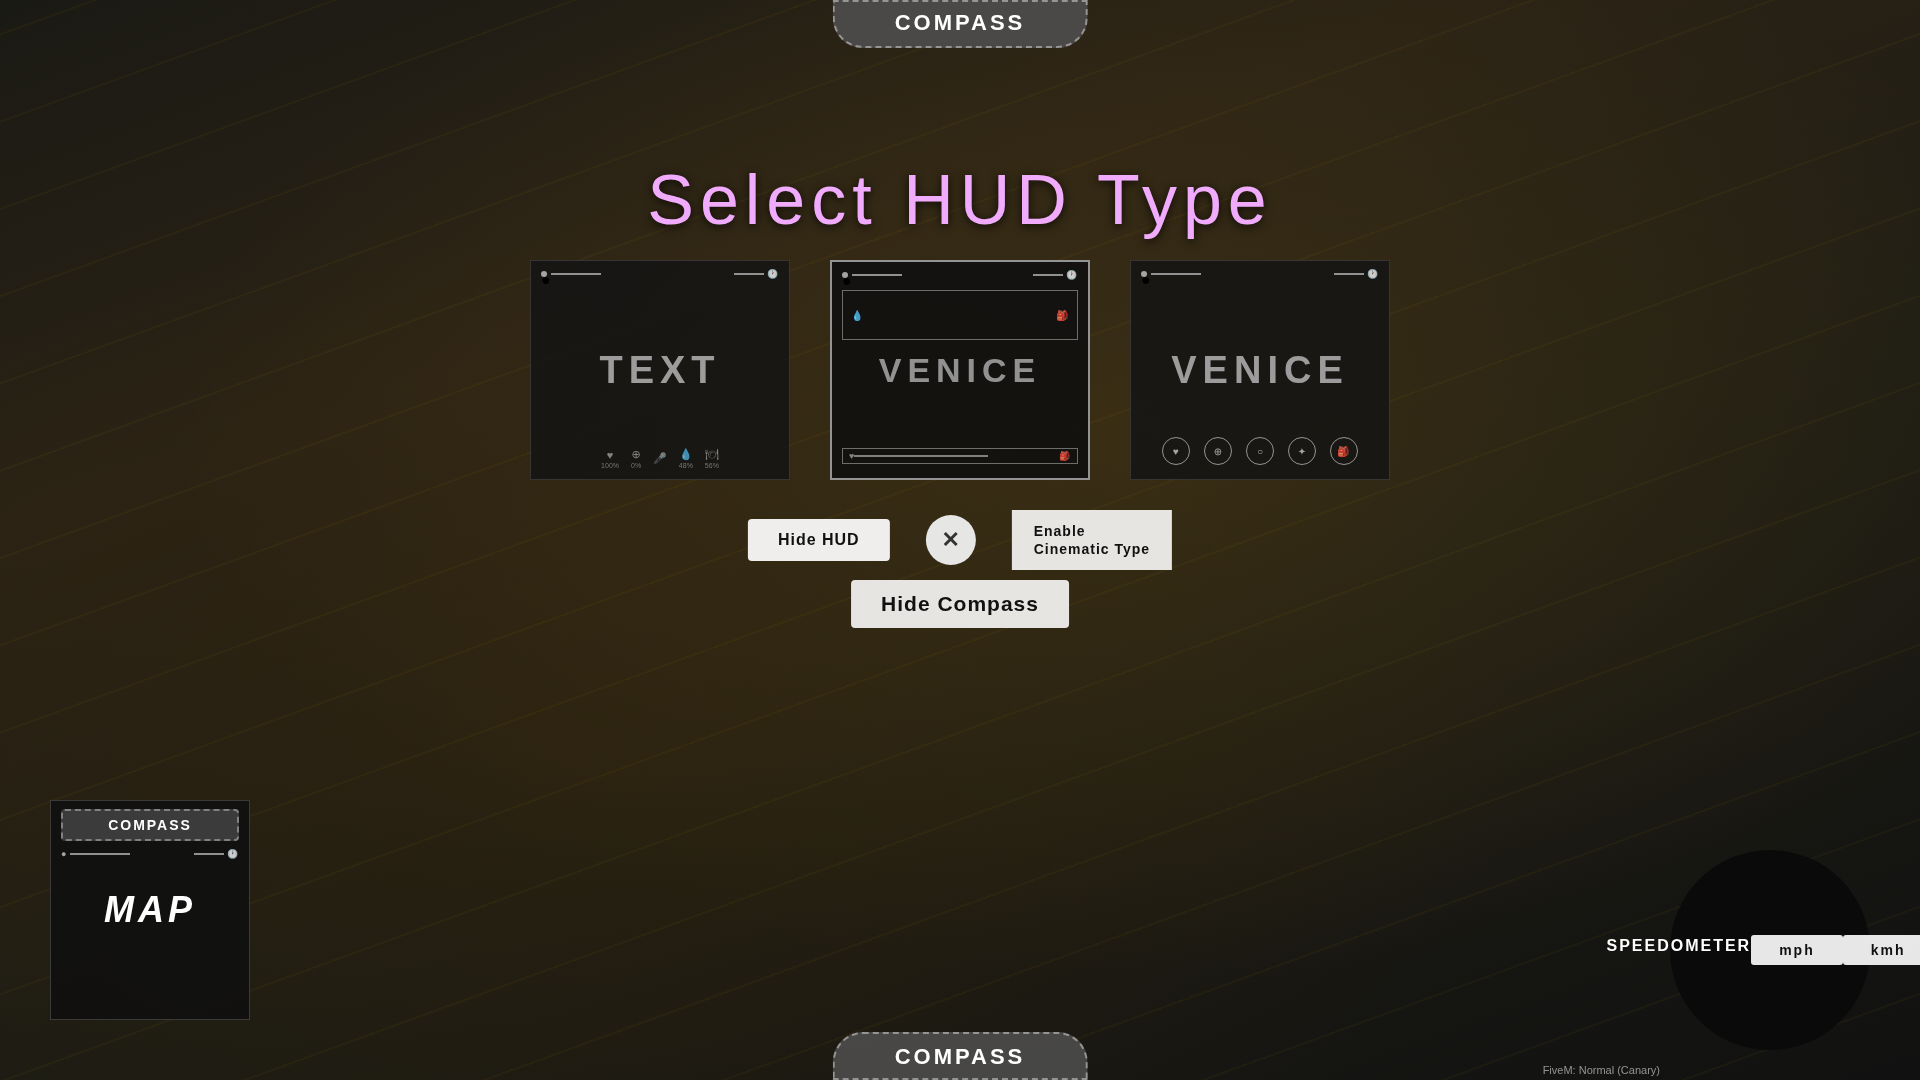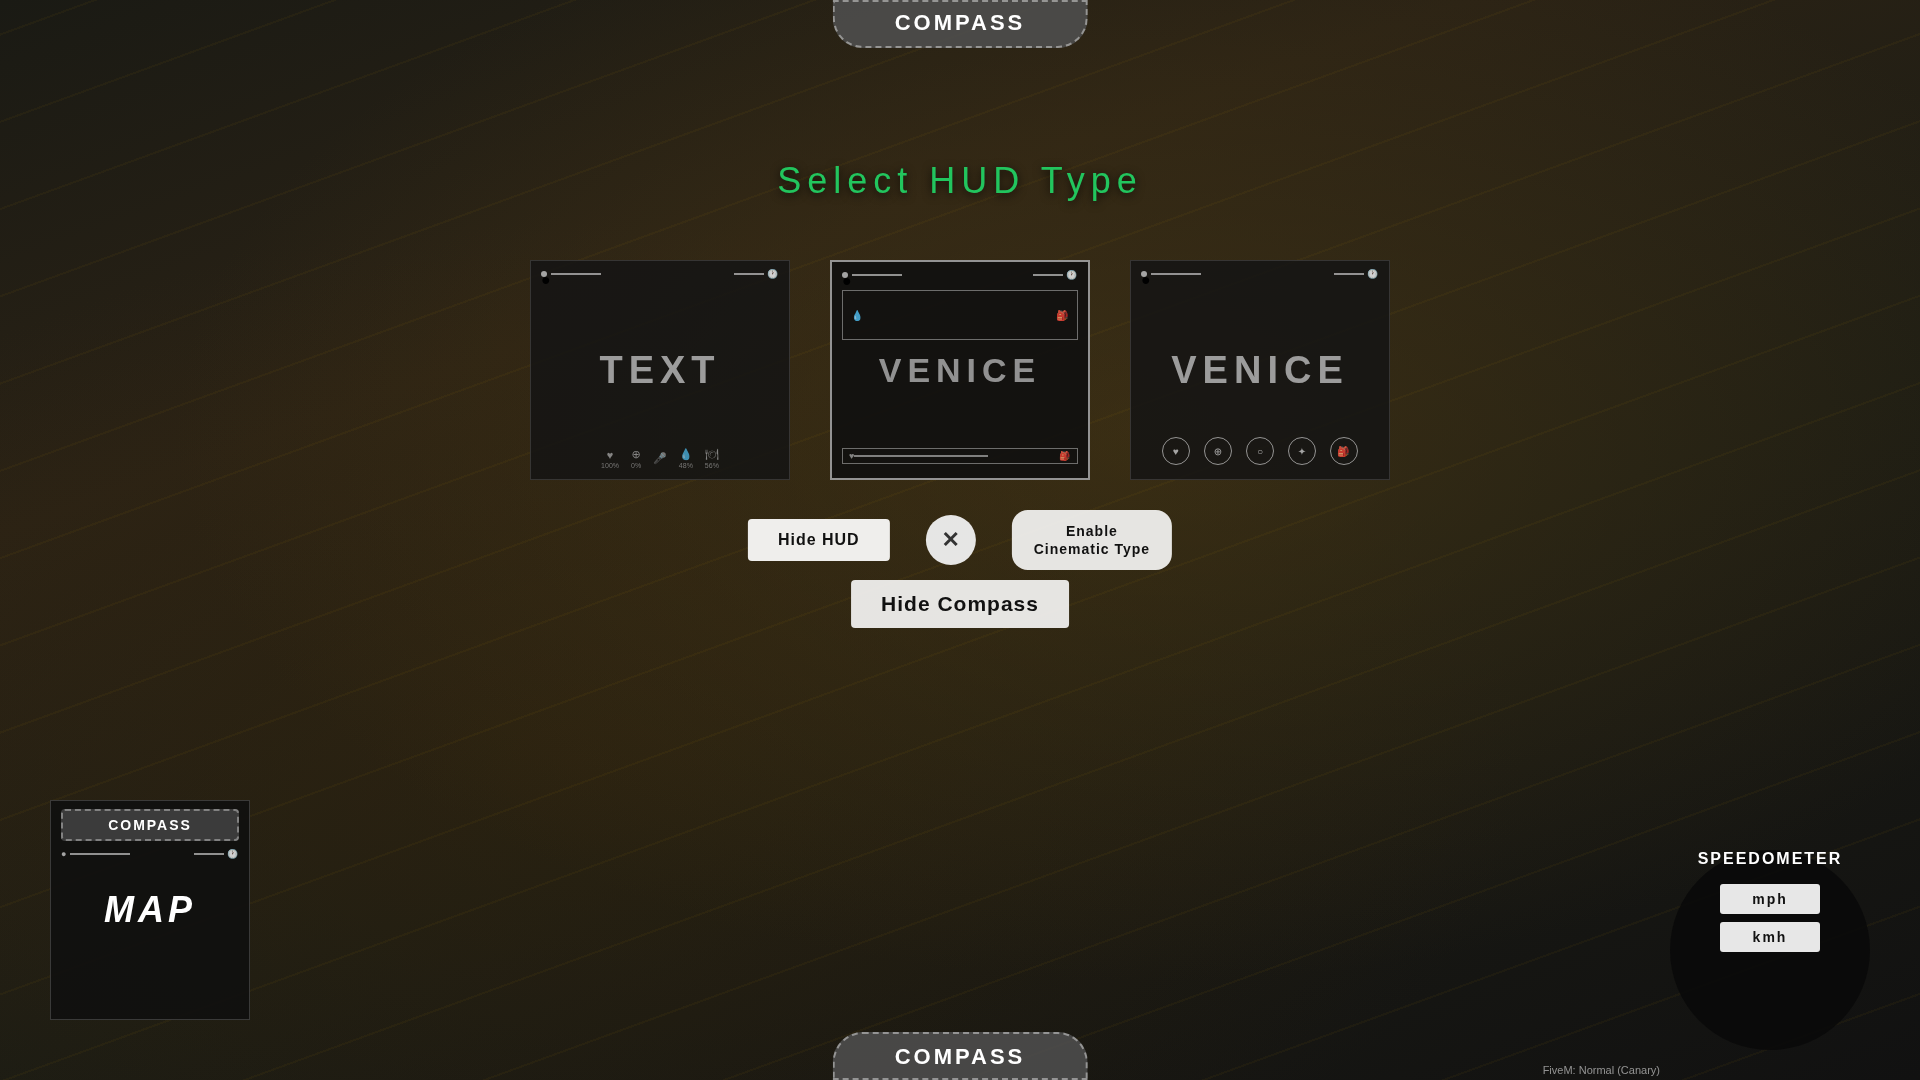--- a/index.html
+++ b/index.html
@@ -59,22 +59,22 @@
       font-weight: bold;
       letter-spacing: 3px;
     }
 
     
     .page-title {
       position: absolute;
       top: 160px;
       left: 50%;
       transform: translateX(-50%);
-      color: #22c55e;
-      font-size: 36px;
+      color: #f0abfc;
+      font-size: 70px;
       font-weight: 300;
       letter-spacing: 6px;
       white-space: nowrap;
       text-shadow: 0 2px 10px rgba(0,0,0,0.8);
     }
 
     
     .hud-cards {
       position: absolute;
       top: 260px;
@@ -286,22 +286,22 @@
 
     .btn-cinematic {
       background: rgba(255,255,255,0.88);
       color: #111;
       border: none;
       padding: 12px 22px;
       font-size: 14px;
       font-weight: bold;
       letter-spacing: 1px;
       cursor: pointer;
-      border-radius: 16px;
-      text-align: center;
+      border-radius: 0;
+      text-align: left;
       line-height: 1.3;
     }
 
     
     .btn-hide-compass {
       position: absolute;
       top: 580px;
       left: 50%;
       transform: translateX(-50%);
       background: rgba(255,255,255,0.88);
@@ -382,24 +382,24 @@
     
     .speedometer-widget {
       position: absolute;
       bottom: 30px;
       right: 50px;
       width: 200px;
       height: 200px;
       background: rgba(10,10,10,0.92);
       border-radius: 50%;
       display: flex;
-      flex-direction: column;
-      align-items: center;
-      justify-content: flex-start;
-      gap: 8px;
+      flex-direction: row;
+      align-items: center;
+      justify-content: center;
+      gap: 0;
     }
 
     .speedometer-label {
       color: white;
       font-size: 16px;
       font-weight: bold;
       letter-spacing: 2px;
       margin-bottom: 8px;
     }
 

